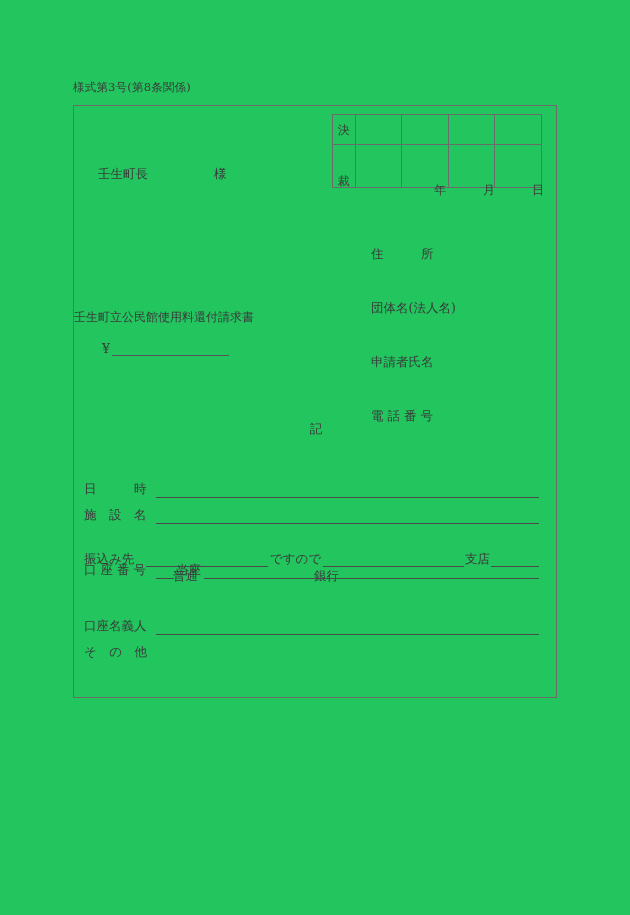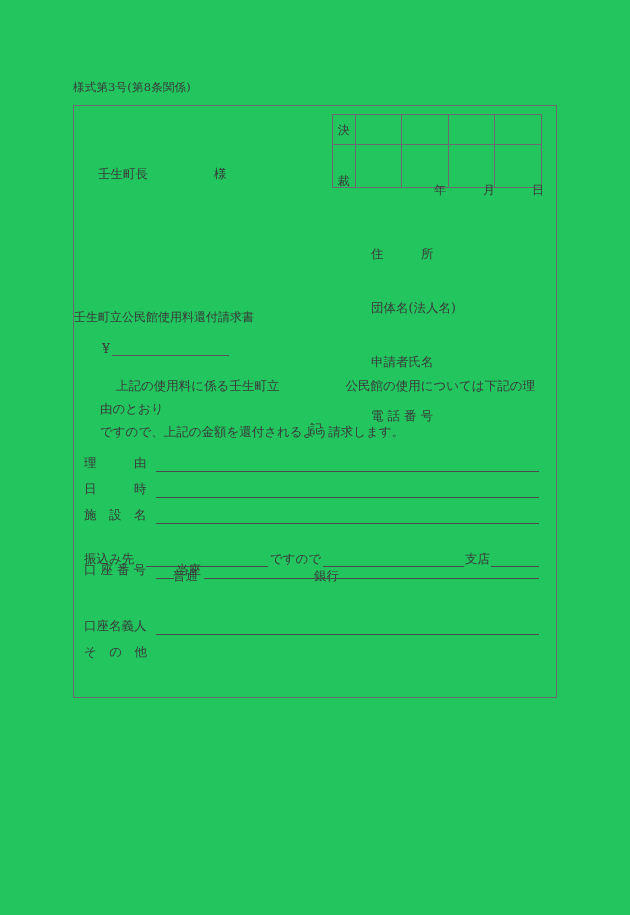--- a/index.html
+++ b/index.html
@@ -299,31 +299,23 @@
       <div>電 話 番 号</div>
     </div>
 
     <div class="doc-title">壬生町立公民館使用料還付請求書</div>
 
     <div class="amount-row">
       <span class="amount-symbol">¥</span>
       <span class="amount-blank"></span>
     </div>
 
-    <div class="body-text">
-      <span class="indent">上記の使用料に係る壬生町立</span><span class="hall-gap"></span><span>公民館の使用については下記の理由のとおり</span><br>
-      <span>ですので、上記の金額を還付されるよう請求します。</span>
-    </div>
 
     <div class="ki-marker">記</div>
 
-    <div class="field-row row-riyuu">
-      <span class="field-label">理　　　由</span>
-      <span class="field-rule"></span>
-    </div>
 
     <div class="field-row row-nichiji">
       <span class="field-label">日　　　時</span>
       <span class="field-rule"></span>
     </div>
 
     <div class="field-row row-shisetsu">
       <span class="field-label">施　設　名</span>
       <span class="field-rule"></span>
     </div>

